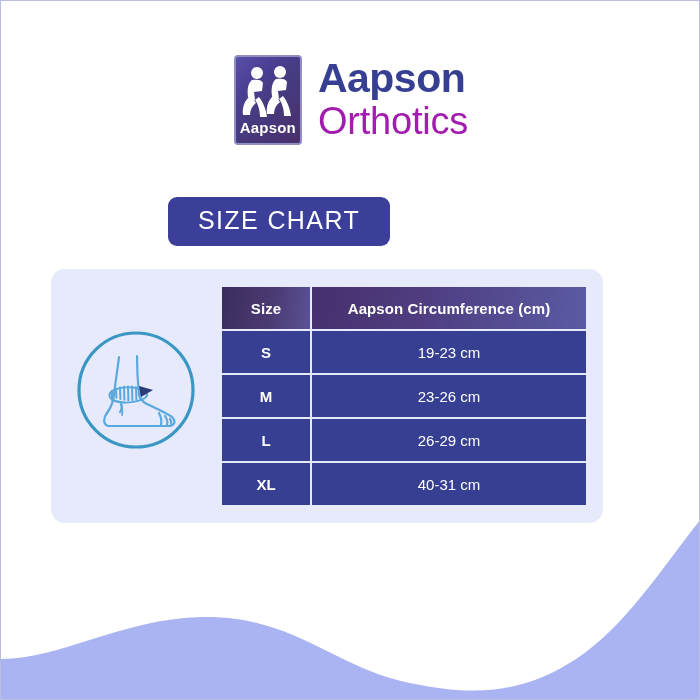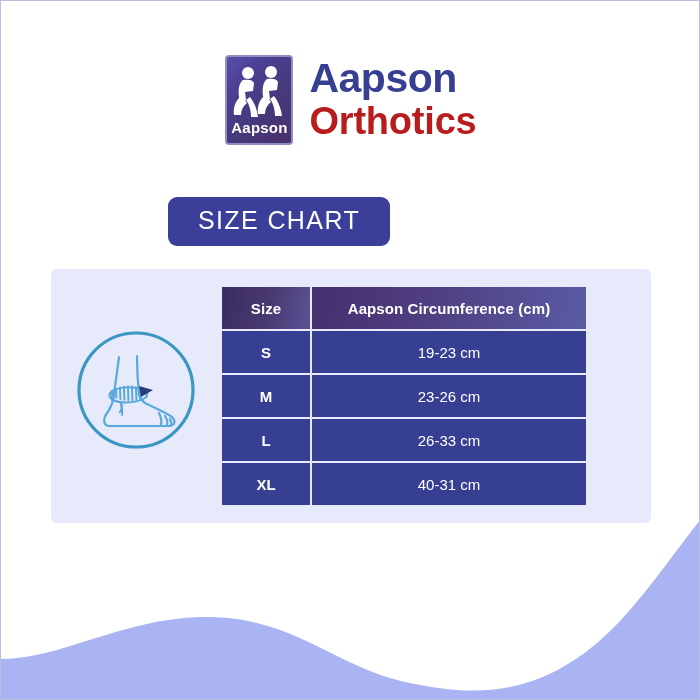--- a/index.html
+++ b/index.html
@@ -79,22 +79,22 @@
   }
   .brand-name {
     font-size: 41px;
     font-weight: bold;
     color: #373f93;
     letter-spacing: -0.5px;
     line-height: 1.02;
   }
   .brand-sub {
     font-size: 38px;
-    font-weight: bold;
-    color: #b91c1c;
+    font-weight: normal;
+    color: #a21caf;
     letter-spacing: -0.2px;
     line-height: 1.08;
     margin-top: 2px;
   }
 
   
   .pill-wrap {
     position: absolute;
     left: 0;
     top: 196px;
@@ -110,24 +110,24 @@
     letter-spacing: 1.4px;
     padding: 9px 30px 11px 30px;
     border-radius: 9px;
   }
 
   
   .card {
     position: absolute;
     left: 50px;
     top: 268px;
-    width: 600px;
+    width: 552px;
     height: 254px;
     background: #e7eafb;
-    border-radius: 6px;
+    border-radius: 14px;
   }
 
   
   .icon-circle {
     position: absolute;
     left: 24px;
     top: 60px;
     width: 122px;
     height: 122px;
   }
@@ -266,21 +266,21 @@
         <tr>
           <td class="cell cell-size">S</td>
           <td class="cell cell-circ">19-23 cm</td>
         </tr>
         <tr>
           <td class="cell cell-size">M</td>
           <td class="cell cell-circ">23-26 cm</td>
         </tr>
         <tr>
           <td class="cell cell-size">L</td>
-          <td class="cell cell-circ">26-33 cm</td>
+          <td class="cell cell-circ">26-29 cm</td>
         </tr>
         <tr>
           <td class="cell cell-size">XL</td>
           <td class="cell cell-circ">40-31 cm</td>
         </tr>
       </tbody>
     </table>
 
   </div>
 </div>

